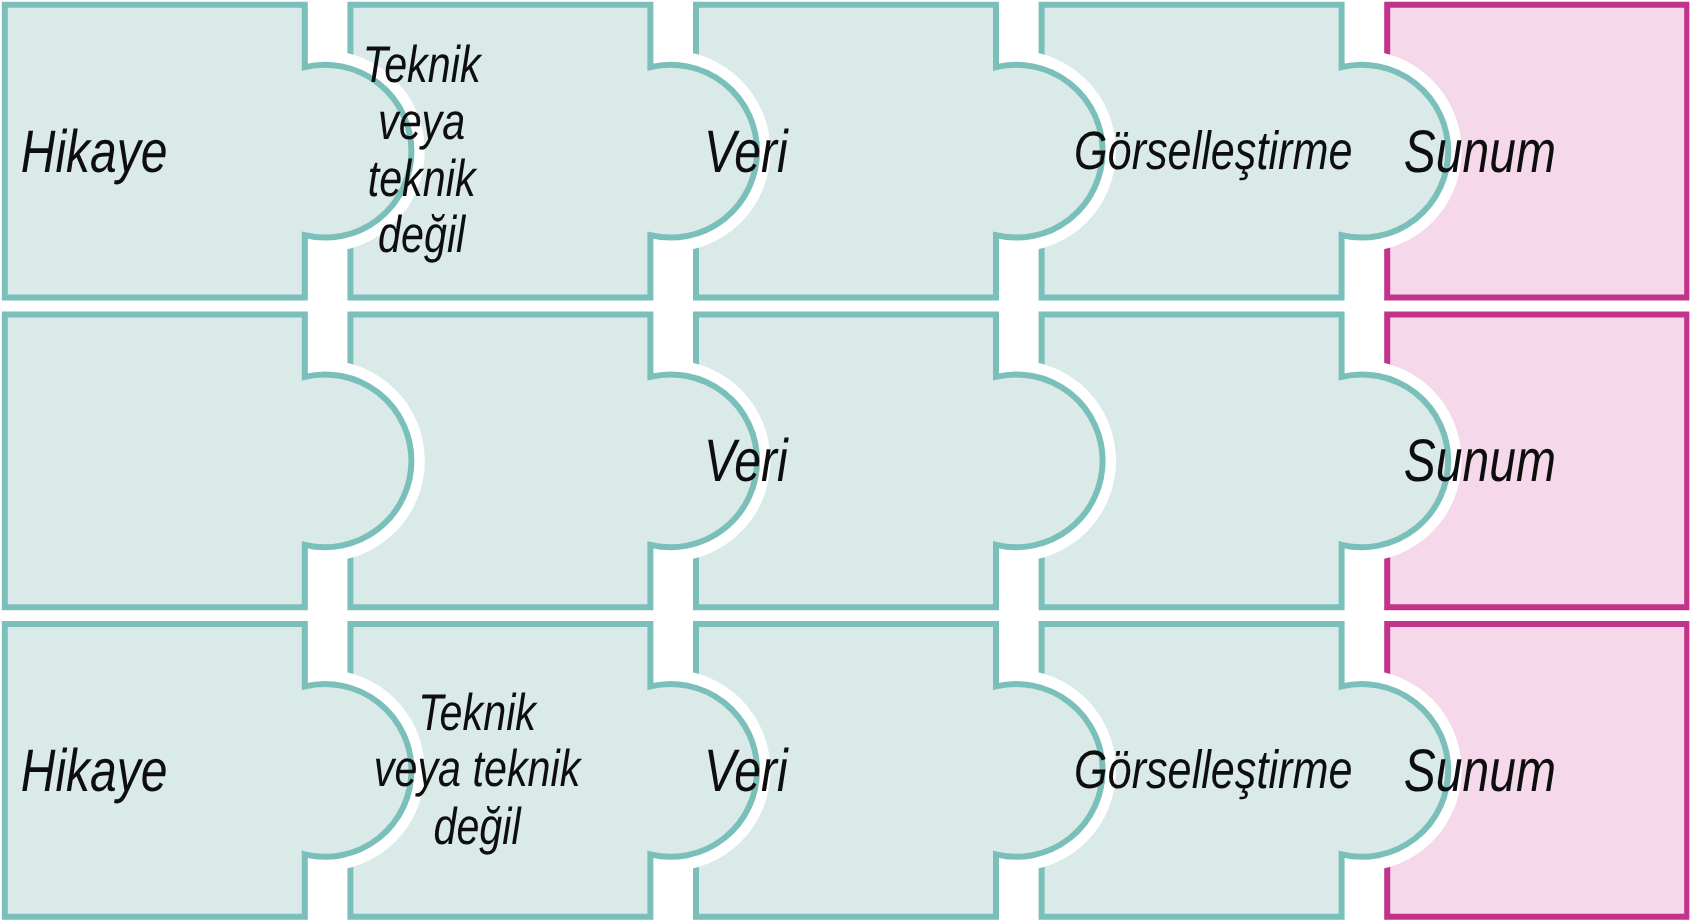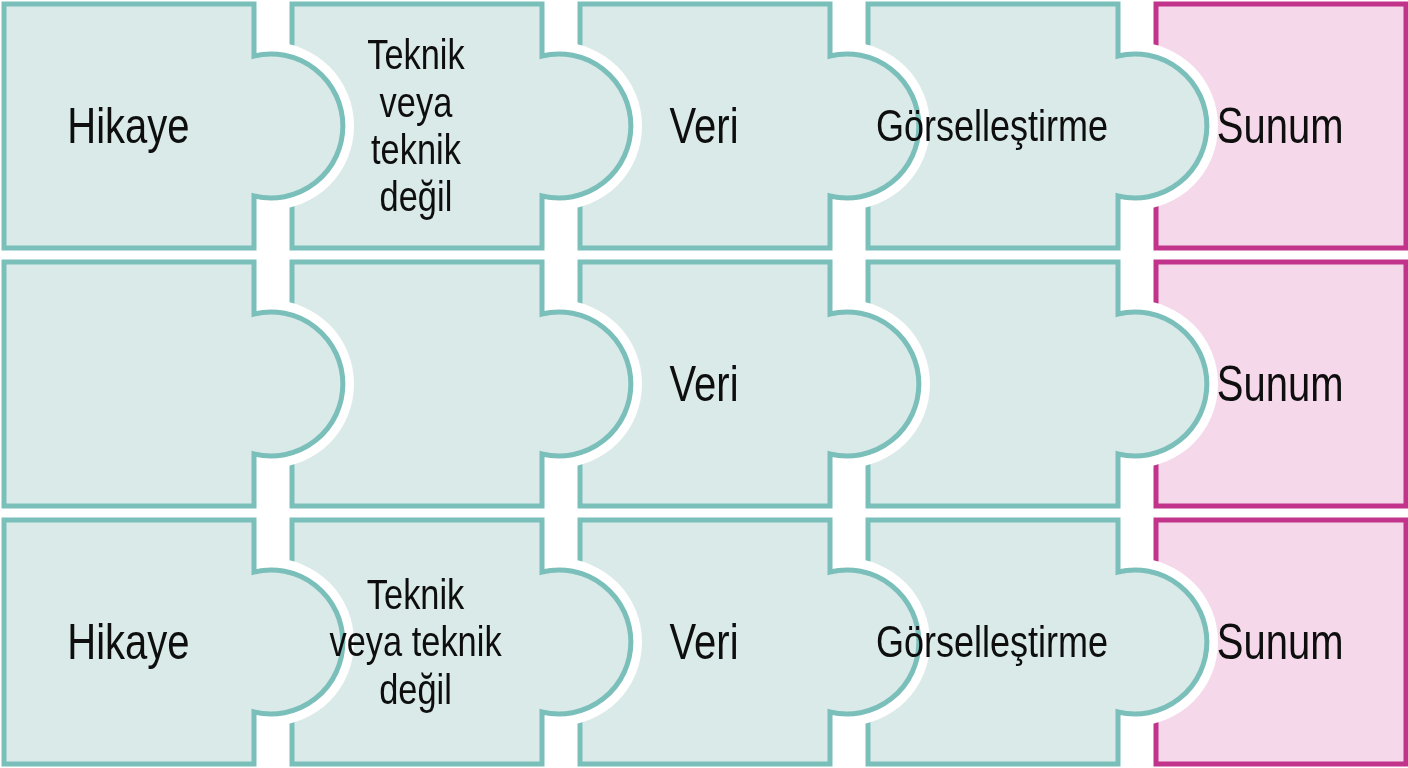--- a/index.html
+++ b/index.html
@@ -10,22 +10,23 @@
     overflow:hidden;
     font-family:"Liberation Sans", sans-serif;
   }
   #shapes{position:absolute;left:0;top:0;}
   .teal{fill:#d9eae8;stroke:#7bbfbb;stroke-width:5;}
   .pink{fill:#f5d8ea;stroke:#c2348b;stroke-width:5;}
   .socket{fill:#ffffff;}
   .cell{
     position:absolute;
     width:252px;height:248px;
-    display:flex;align-items:center;justify-content:center;
+    display:flex;align-items:center;
     pointer-events:none;
+    font-style:italic;
   }
   .label{
     display:block;
     color:#0e0e0e;
     font-size:50px;
     line-height:1.1;
     text-align:center;
     white-space:pre-line;
     transform:scaleX(0.8);
     transform-origin:center;

